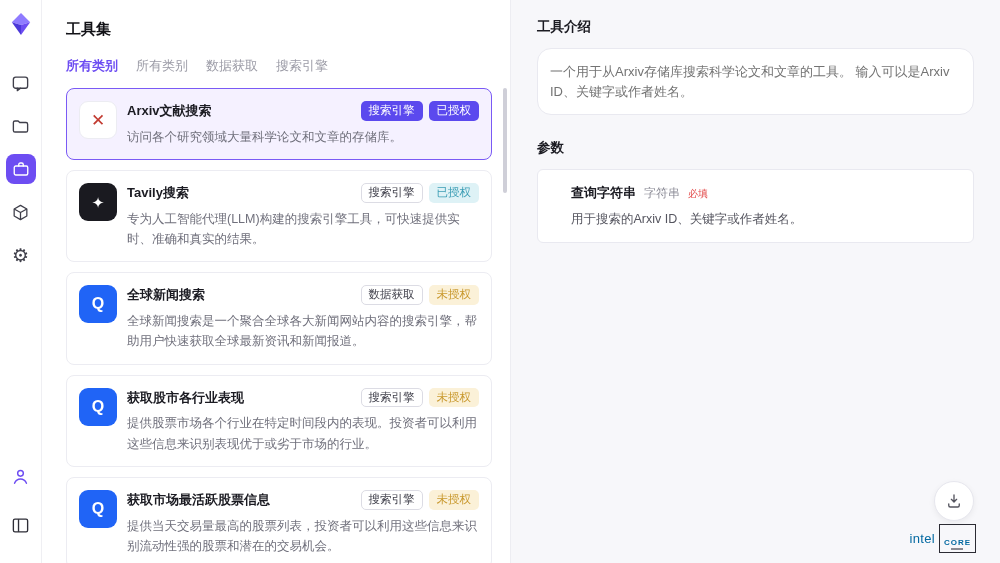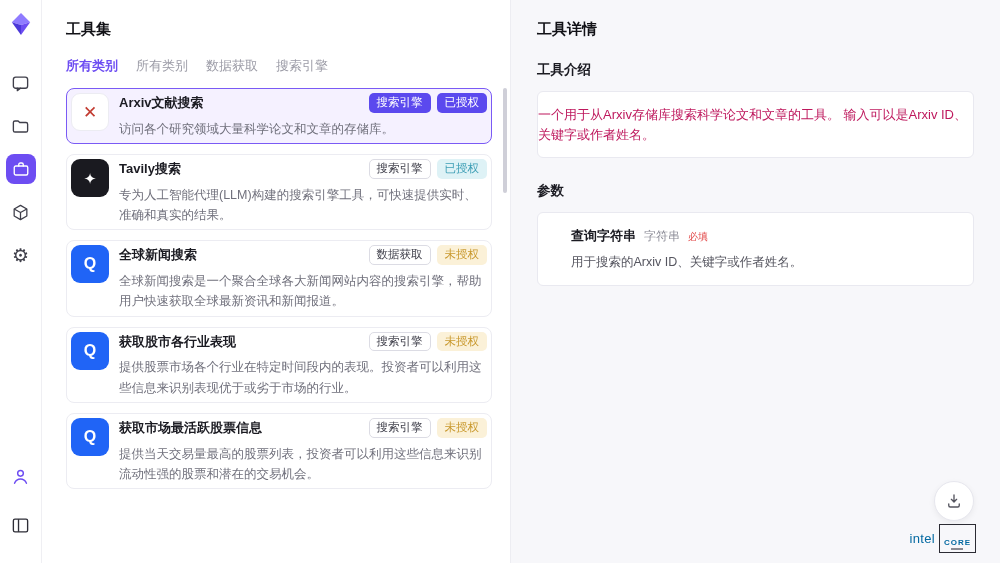--- a/index.html
+++ b/index.html
@@ -29,21 +29,21 @@
   .list-panel{
     width:468px;flex:0 0 468px;box-sizing:border-box;
     padding:18px 18px 0 24px;position:relative;background:#fff;overflow:hidden;
   }
   .panel-title{font-size:15px;font-weight:bold;margin:2px 0 18px;color:#121217;}
   .tabs{display:flex;gap:18px;font-size:13px;color:#9b9ba6;margin-bottom:13px;}
   .tab{cursor:pointer;}
   .tab.active{color:#6d4df2;font-weight:bold;}
 
   .card{
-    border:1px solid #ececf2;border-radius:8px;padding:4px;margin-bottom:10px;
+    border:1px solid #ececf2;border-radius:8px;padding:12px;margin-bottom:10px;
     background:#fff;cursor:pointer;box-sizing:border-box;
   }
   .card.selected{border:1.5px solid #7a5af5;background:#f5f1ff;}
   .card-row{display:flex;}
   .tool-icon{
     width:38px;height:38px;flex:0 0 38px;border-radius:9px;margin-right:10px;
     display:flex;align-items:center;justify-content:center;box-sizing:border-box;
   }
   .glyph{display:inline-flex;align-items:center;justify-content:center;line-height:1;}
   .ic-arxiv{background:#fff;border:1px solid #ececf2;}
@@ -70,22 +70,22 @@
   }
 
   
   .detail-panel{
     flex:1;background:#f7f7fa;box-sizing:border-box;
     padding:18px 26px;position:relative;border-left:1px solid #ededf2;
   }
   .detail-title{font-size:15px;font-weight:bold;margin:2px 0 22px;color:#121217;}
   .section-title{font-size:13.5px;font-weight:bold;margin-bottom:12px;color:#1b1b22;}
   .intro-box{
-    background:#fff;border:1px solid #e9e9f0;border-radius:6px;
-    padding:13px 0;font-size:13px;color:#be185d;margin-bottom:24px;line-height:1.5;
+    background:#fff;border:1px solid #e9e9f0;border-radius:14px;
+    padding:13px 12px;font-size:13px;color:#737373;margin-bottom:24px;line-height:1.5;
   }
   .param-box{background:#fff;border:1px solid #e9e9f0;border-radius:6px;padding:14px 33px;}
   .param-head{display:flex;align-items:baseline;gap:8px;}
   .param-name{font-size:13px;font-weight:bold;color:#1b1b22;}
   .param-type{font-size:12px;color:#8a8a95;}
   .param-required{font-size:10px;color:#e34d4d;}
   .param-desc{font-size:12.5px;color:#55555f;margin-top:9px;}
 
   .download-btn{
     position:absolute;right:26px;bottom:42px;width:38px;height:38px;border-radius:50%;
@@ -260,21 +260,20 @@
       </div>
     </div>
   </div>
 
 </div>
 
     <div class="scroll-thumb"></div>
   </div>
 
   <div class="detail-panel">
-    <div class="detail-title">工具详情</div>
 
     <div class="section-title">工具介绍</div>
     <div class="intro-box">
       <span>一个用于从Arxiv存储库搜索科学论文和文章的工具。 输入可以是Arxiv ID、关键字或作者姓名。</span>
     </div>
 
     <div class="section-title">参数</div>
     <div class="param-box">
       <div class="param-head">
         <span class="param-name">查询字符串</span>

